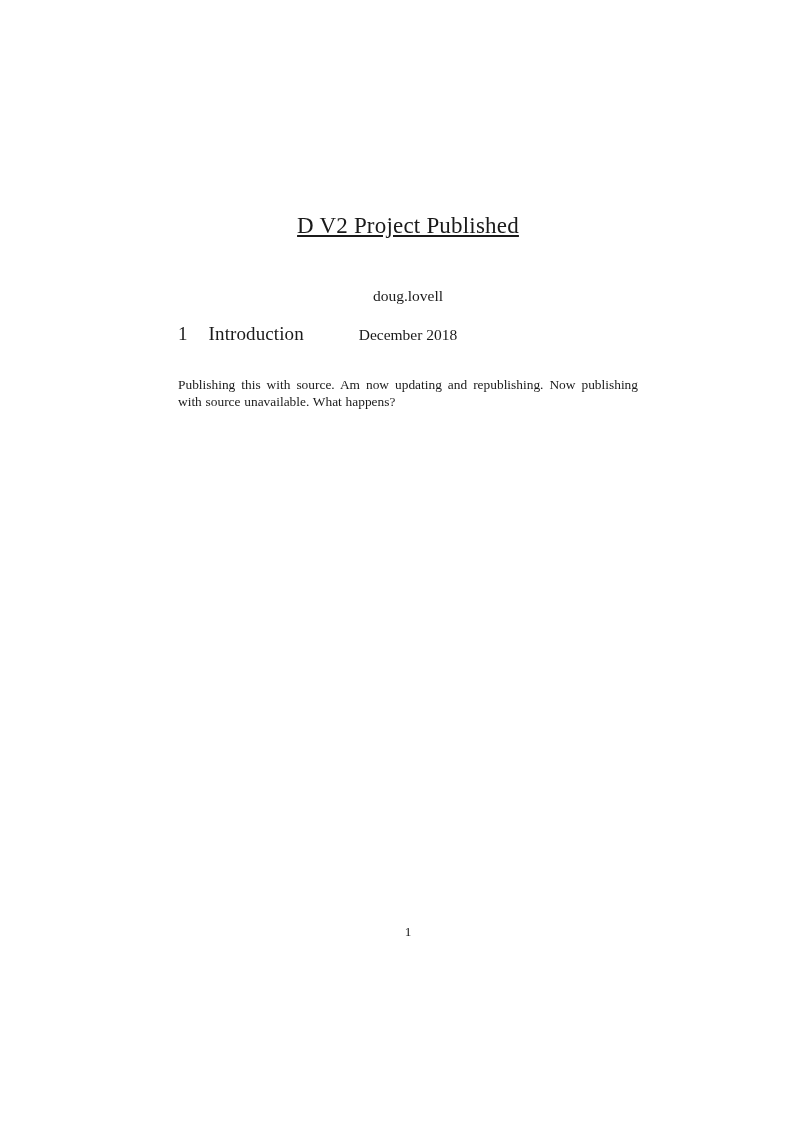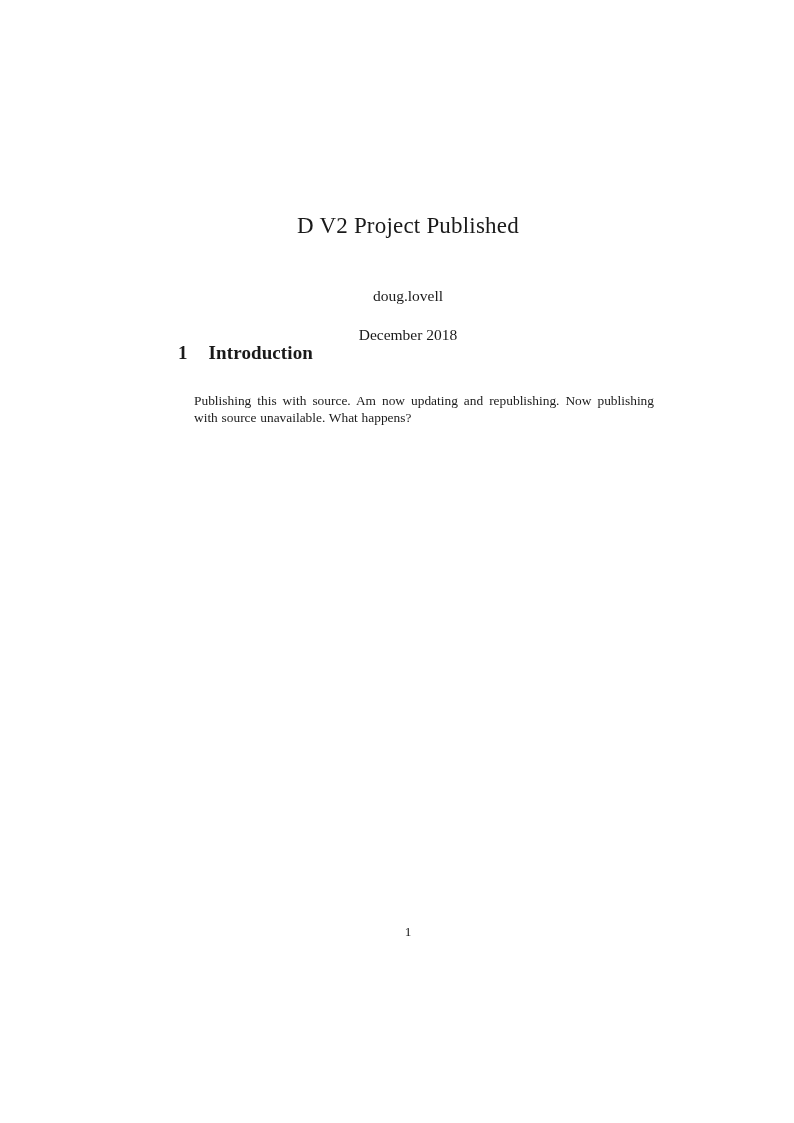--- a/index.html
+++ b/index.html
@@ -22,49 +22,50 @@
       left: 178px;
       width: 460px;
     }
     .doc-title {
       top: 213px;
       text-align: center;
       font-size: 23px;
       font-weight: 400;
       margin: 0;
       letter-spacing: 0.2px;
+      text-decoration: underline;
     }
     .doc-author {
       top: 259px;
       text-align: center;
       font-size: 15.5px;
       margin-top: 28px;
     }
     .doc-date {
       top: 290px;
       text-align: center;
       font-size: 15.5px;
       margin-top: 36px;
     }
     .section-heading {
-      top: 342px;
+      top: 323px;
       font-size: 19px;
-      font-weight: 700;
+      font-weight: 400;
       letter-spacing: 0.1px;
     }
     .section-number {
       display: inline-block;
       margin-right: 21px;
     }
     .body-par {
       top: 377px;
       font-size: 13.4px;
       line-height: 16.6px;
       text-align: justify;
-      margin: 16px;
+      margin: 0;
       word-spacing: 0.4px;
     }
     .page-number {
       top: 924px;
       text-align: center;
       font-size: 13.4px;
     }
   </style>
 </head>
 <body>

